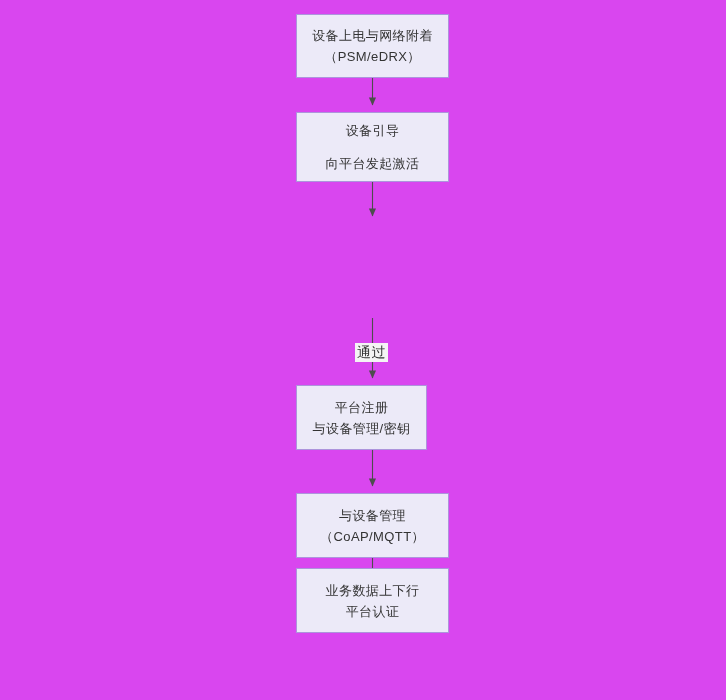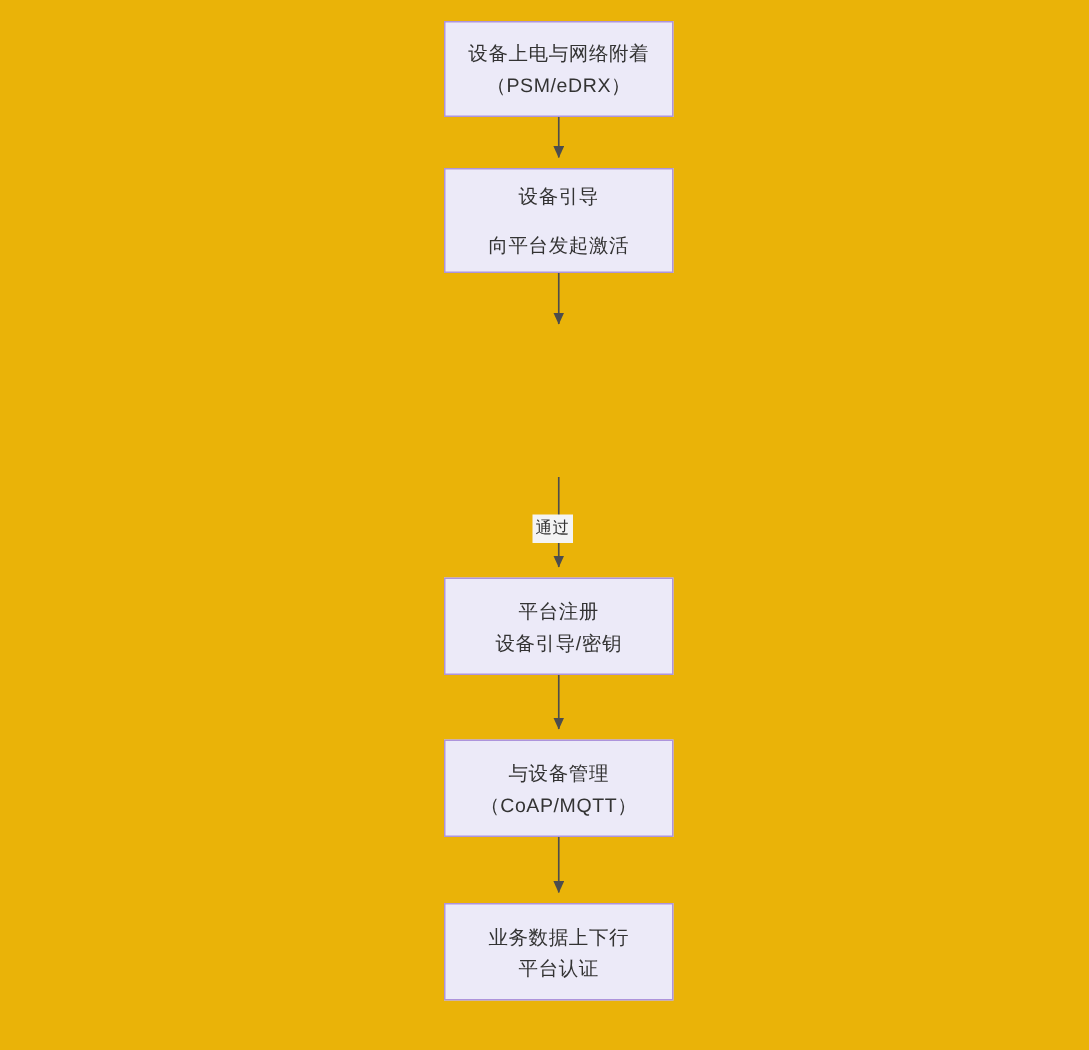--- a/index.html
+++ b/index.html
@@ -10,21 +10,21 @@
   body {
     width: 726px;
     height: 700px;
     font-family: "Liberation Sans", "DejaVu Sans", sans-serif;
     -webkit-font-smoothing: antialiased;
   }
   #canvas {
     position: relative;
     width: 726px;
     height: 700px;
-    background: #eab308;
+    background: #d946ef;
     overflow: hidden;
   }
 
   
   .node {
     position: absolute;
     box-sizing: border-box;
     background: #ECEAF8;
     border: 1px solid #AD94DC;
     color: #333333;
@@ -68,21 +68,21 @@
     width: 726px;
     height: 700px;
     pointer-events: none;
   }
 
   
   .edge-label {
     position: absolute;
     background: #F4F4F4;
     color: #333333;
-    font-size: 11px;
+    font-size: 14px;
     line-height: 17px;
     padding: 1px 2px;
     white-space: nowrap;
     letter-spacing: 0.4px;
   }
 </style>
 </head>
 <body>
 
 <div id="canvas">
@@ -109,28 +109,28 @@
   </div>
 
   <div class="node" style="left:296px; top:112px; width:153px; height:70px;gap:12px;">
     <span class="line">设备引导</span>
     <span class="line">向平台发起激活</span>
   </div>
 
 
   <div class="edge-label" style="left:355px; top:343px;">通过</div>
 
-  <div class="node" style="left:296px; top:385px; width:153px; height:65px;">
+  <div class="node" style="left:296px; top:385px; width:131px; height:65px;">
     <span class="line">平台注册</span>
-    <span class="line">设备引导/密钥</span>
+    <span class="line">与设备管理/密钥</span>
   </div>
 
   <div class="node" style="left:296px; top:493px; width:153px; height:65px;">
     <span class="line">与设备管理</span>
     <span class="line">（CoAP/MQTT）</span>
   </div>
 
-  <div class="node" style="left:296px; top:602px; width:153px; height:65px;">
+  <div class="node" style="left:296px; top:568px; width:153px; height:65px;">
     <span class="line">业务数据上下行</span>
     <span class="line">平台认证</span>
   </div>
 
 </div>
 
 </body></html>

